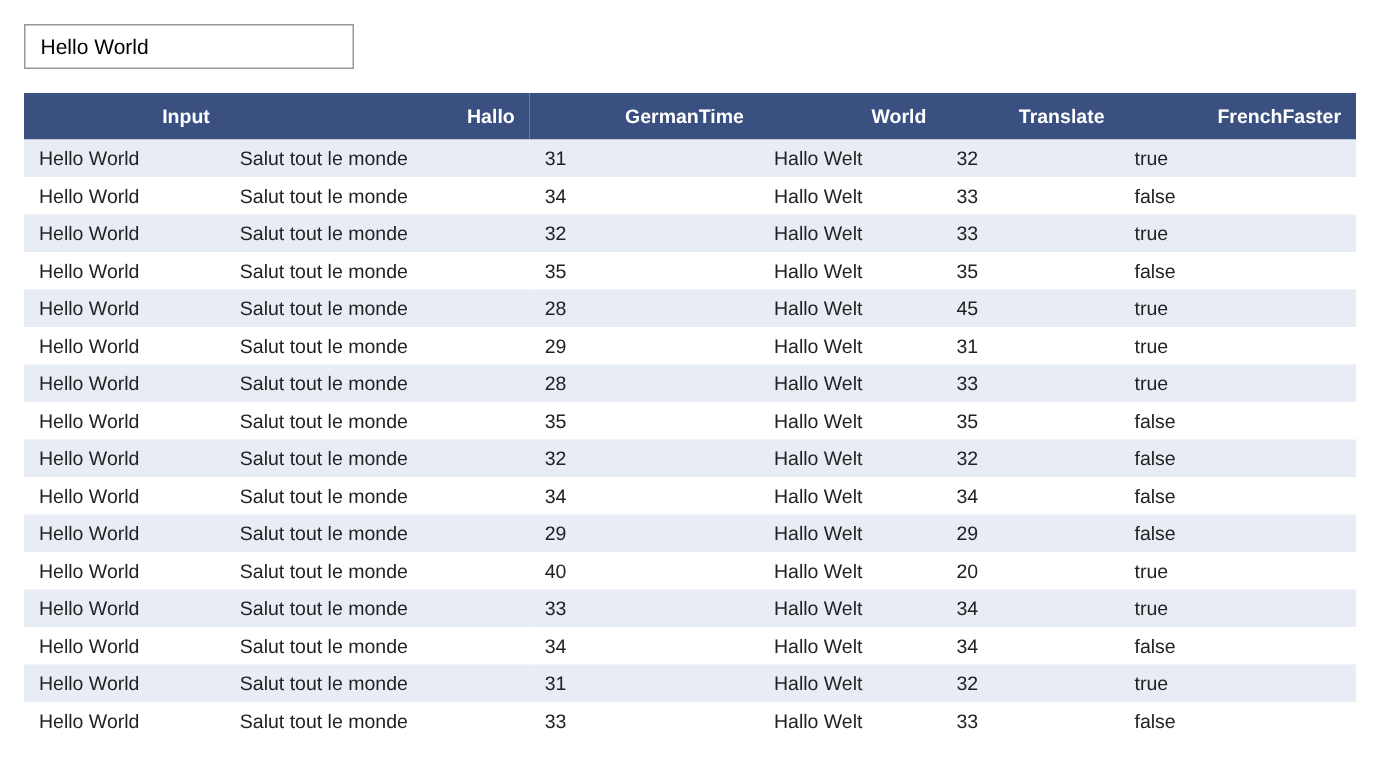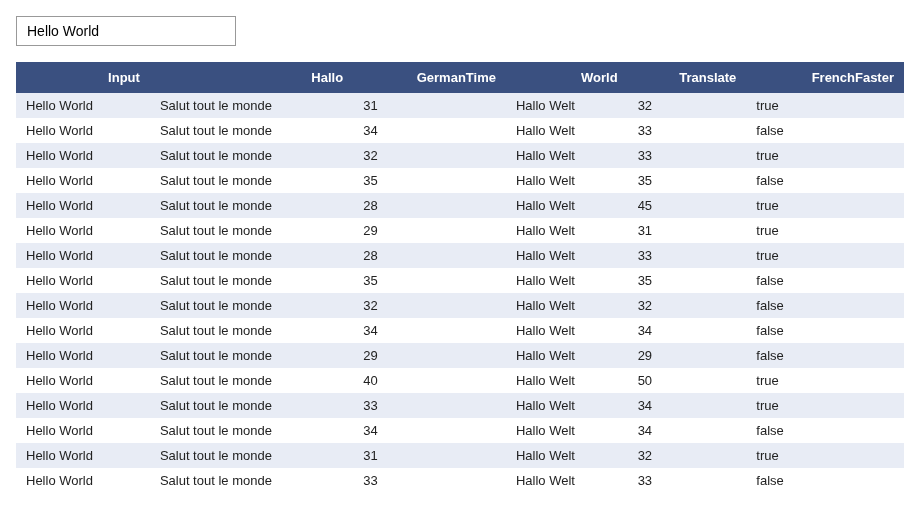--- a/index.html
+++ b/index.html
@@ -163,21 +163,21 @@
         <td>29</td>
         <td>Hallo Welt</td>
         <td>29</td>
         <td>false</td>
       </tr>
       <tr>
         <td>Hello World</td>
         <td>Salut tout le monde</td>
         <td>40</td>
         <td>Hallo Welt</td>
-        <td>50</td>
+        <td>20</td>
         <td>true</td>
       </tr>
       <tr>
         <td>Hello World</td>
         <td>Salut tout le monde</td>
         <td>33</td>
         <td>Hallo Welt</td>
         <td>34</td>
         <td>true</td>
       </tr>

